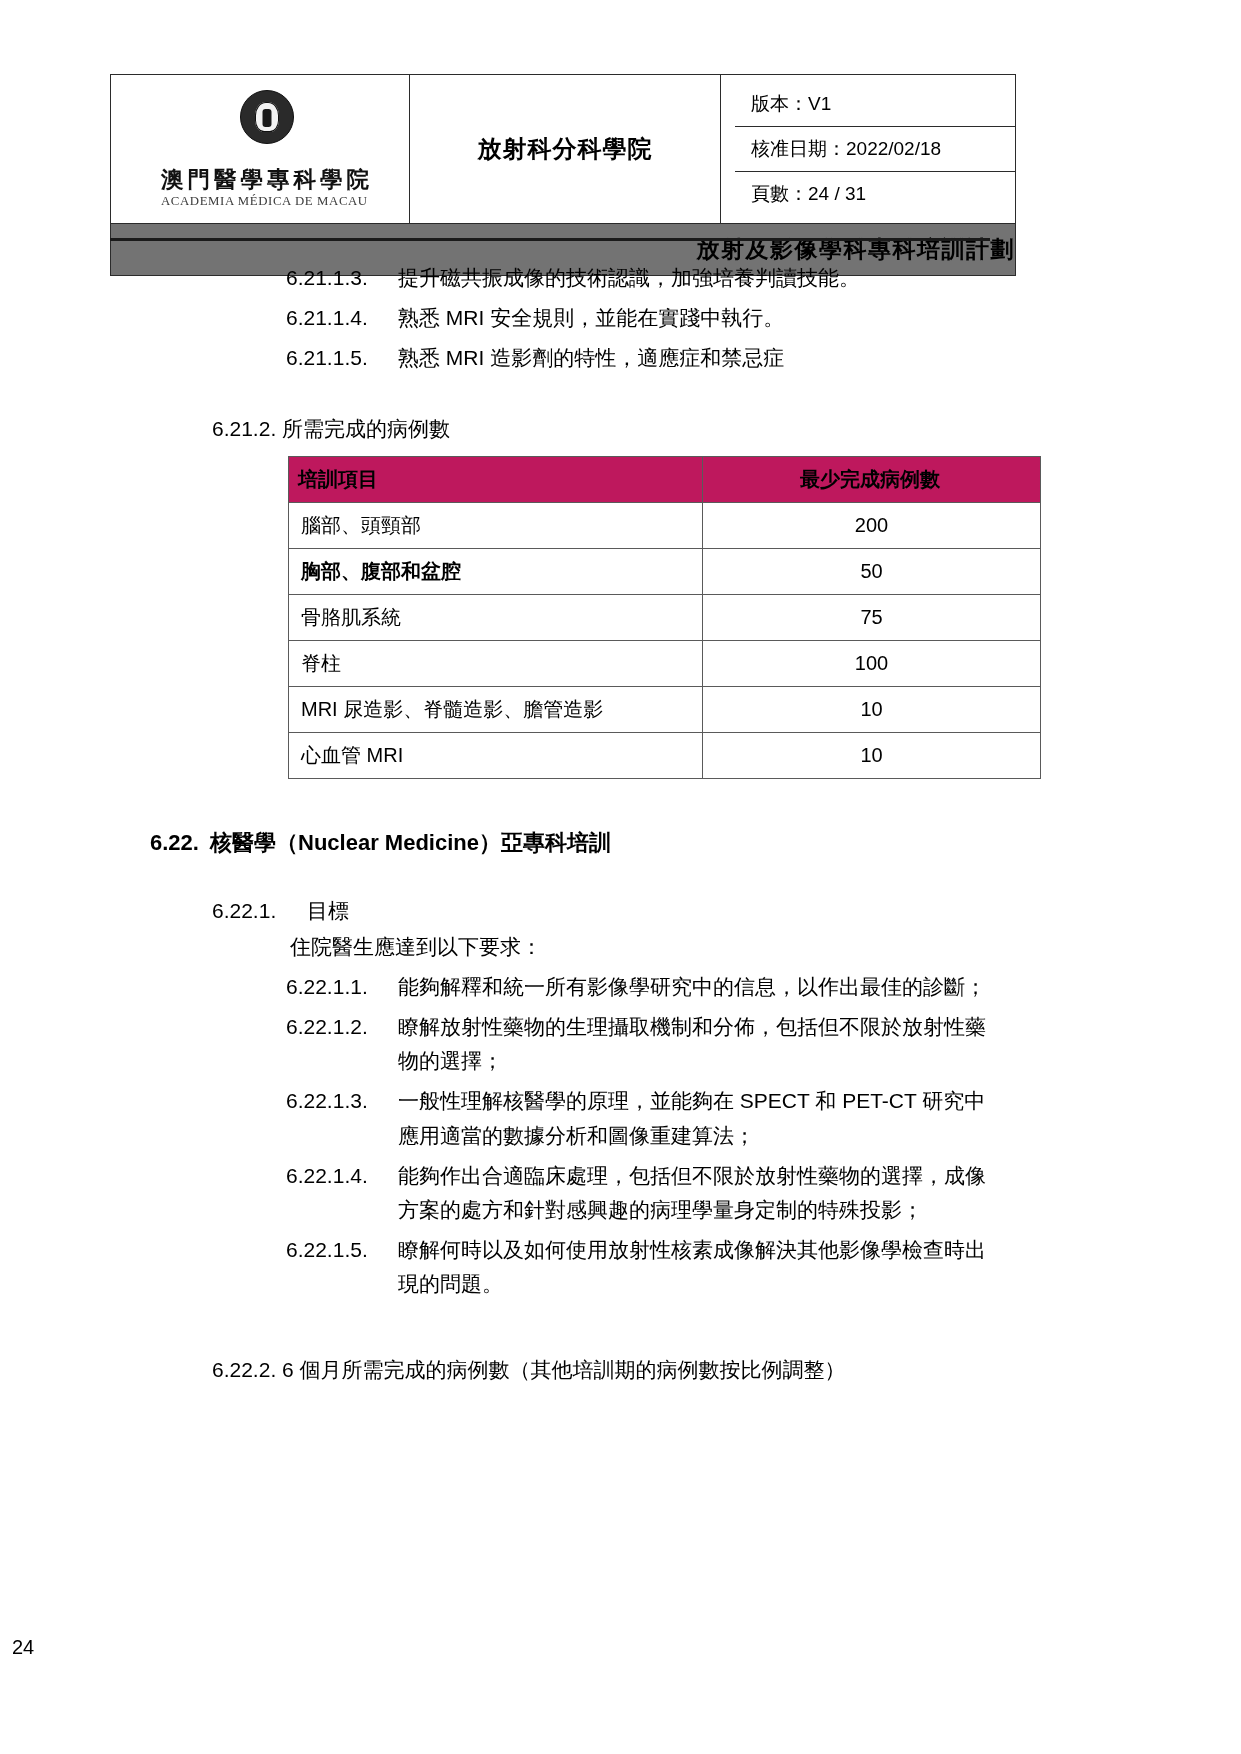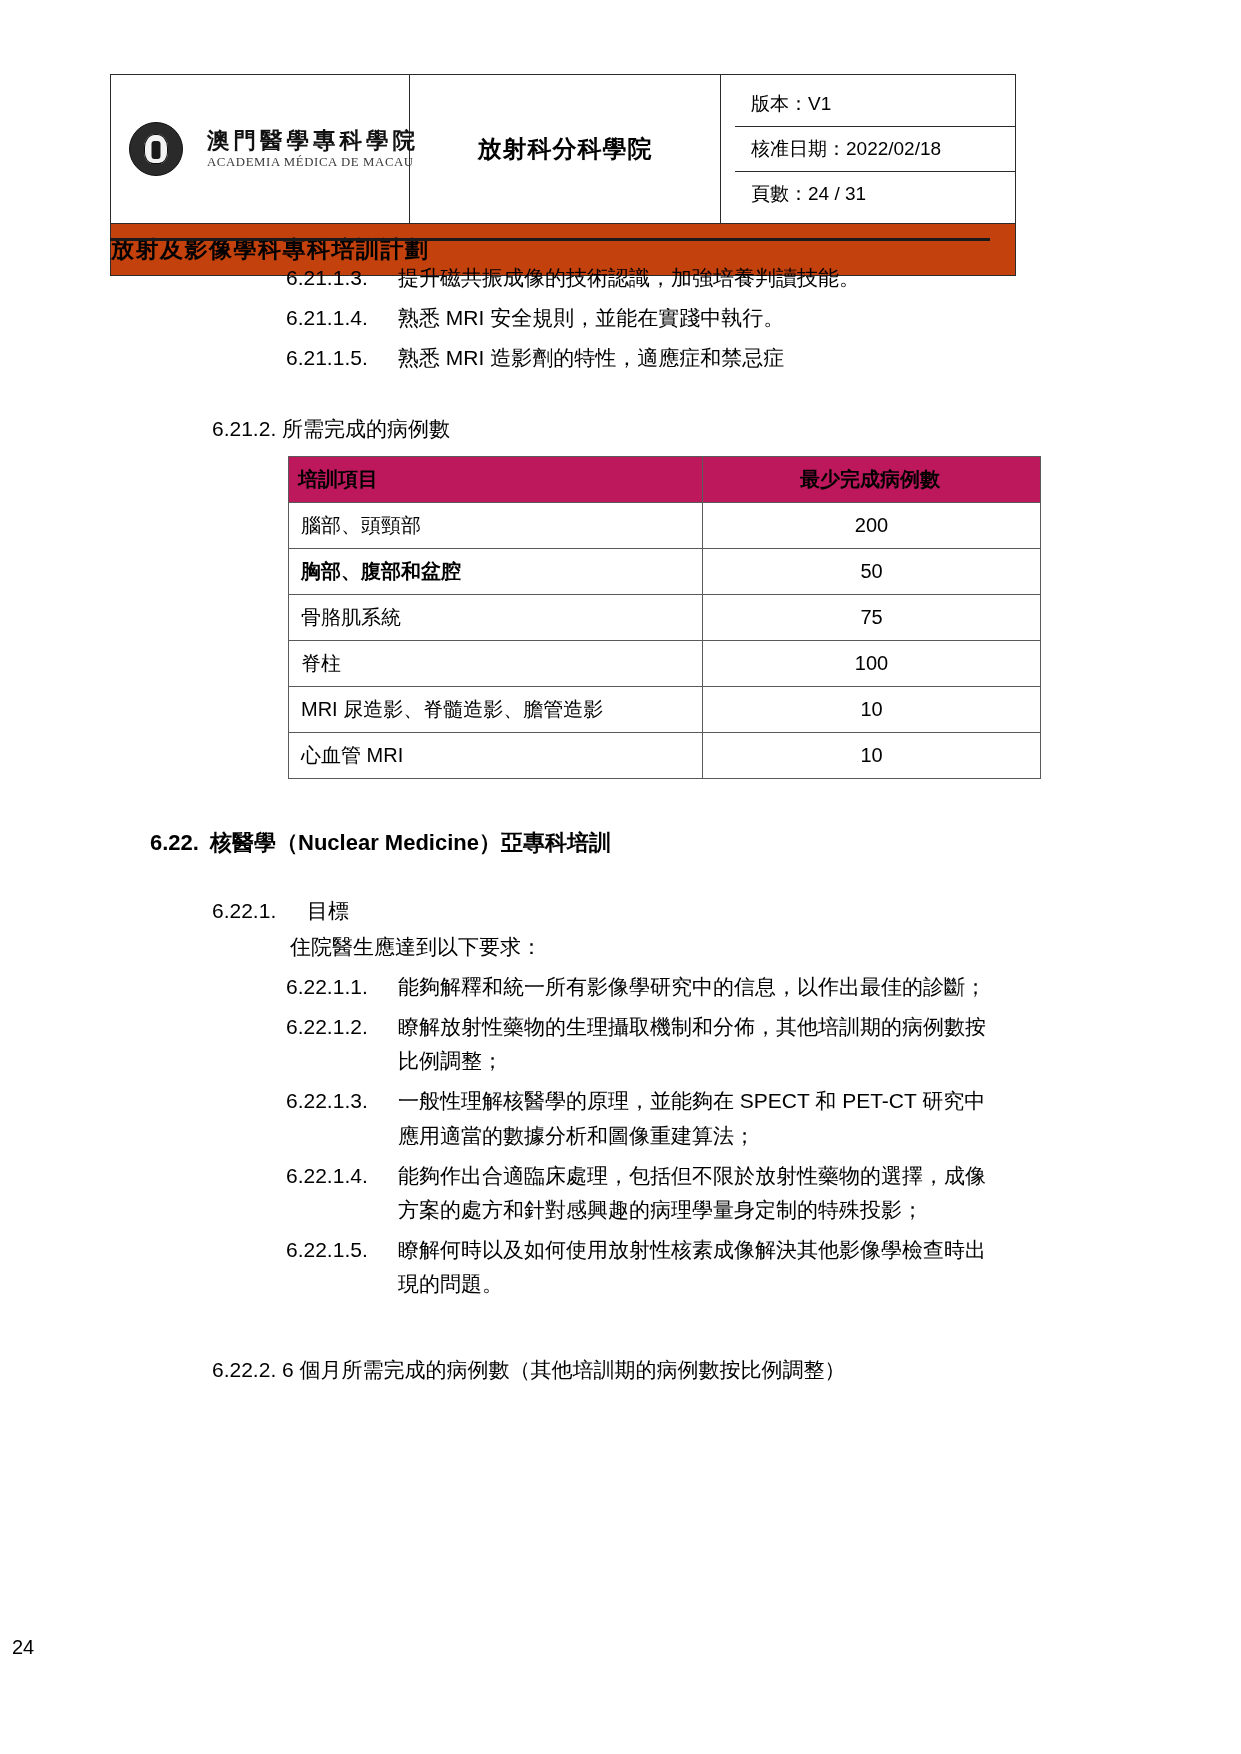--- a/index.html
+++ b/index.html
@@ -43,20 +43,21 @@
     height: 104px;
     text-align: center;
     padding: 6px 4px 6px 4px !important;
   }
   .logo-wrap {
     display: flex;
     align-items: center;
     justify-content: flex-start;
     gap: 24px;
     padding-left: 14px;
+    flex-direction: column;
   }
   .logo-seal {
     width: 52px;
     height: 52px;
     flex: 0 0 52px;
     border-radius: 50%;
     background:
       radial-gradient(circle at 50% 50%, #ffffff 0 16%, #111 16% 17%, #ffffff 17% 21%, #2a2a2a 21% 100%);
     border: 1.4px solid #111;
     position: relative;
@@ -120,22 +121,22 @@
     border: none;
     border-bottom: 1.5px solid #2b2b2b;
     padding: 9px 0 9px 16px;
     font-size: 19px;
     white-space: nowrap;
     height: 16px;
   }
   .meta-stack tr:last-child td { border-bottom: none; }
 
   .subtitle-cell {
-    text-align: left;
-    background: #c2410c;
+    text-align: right;
+    background: #737373;
     font-size: 23px;
     font-weight: 700;
     letter-spacing: 1.5px;
     padding: 10px 0 !important;
   }
   .rule {
     position: absolute;
     left: 110px;
     top: 238px;
     width: 880px;
@@ -353,21 +354,21 @@
 
     <div class="blockline" style="margin-left:290px;">住院醫生應達到以下要求：</div>
 
     <div>
       <div class="item-row indent-286">
         <span class="num">6.22.1.1.</span>
         <span class="txt">能夠解釋和統一所有影像學研究中的信息，以作出最佳的診斷；</span>
       </div>
       <div class="item-row indent-286">
         <span class="num">6.22.1.2.</span>
-        <span class="txt">瞭解放射性藥物的生理攝取機制和分佈，其他培訓期的病例數按比例調整；</span>
+        <span class="txt">瞭解放射性藥物的生理攝取機制和分佈，包括但不限於放射性藥物的選擇；</span>
       </div>
       <div class="item-row indent-286">
         <span class="num">6.22.1.3.</span>
         <span class="txt">一般性理解核醫學的原理，並能夠在 SPECT 和 PET-CT 研究中應用適當的數據分析和圖像重建算法；</span>
       </div>
       <div class="item-row indent-286">
         <span class="num">6.22.1.4.</span>
         <span class="txt">能夠作出合適臨床處理，包括但不限於放射性藥物的選擇，成像方案的處方和針對感興趣的病理學量身定制的特殊投影；</span>
       </div>
       <div class="item-row indent-286">

